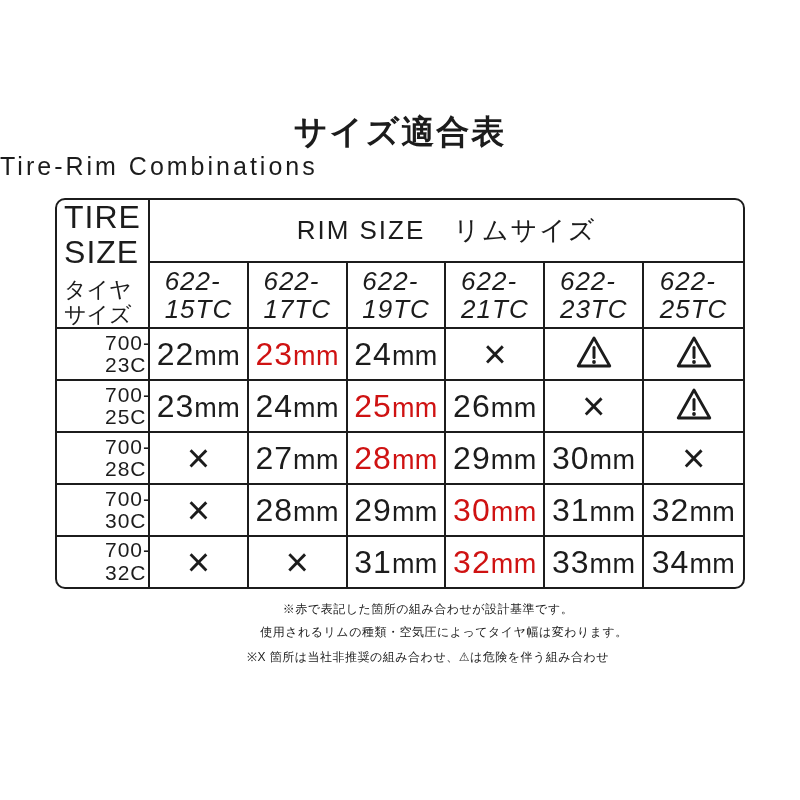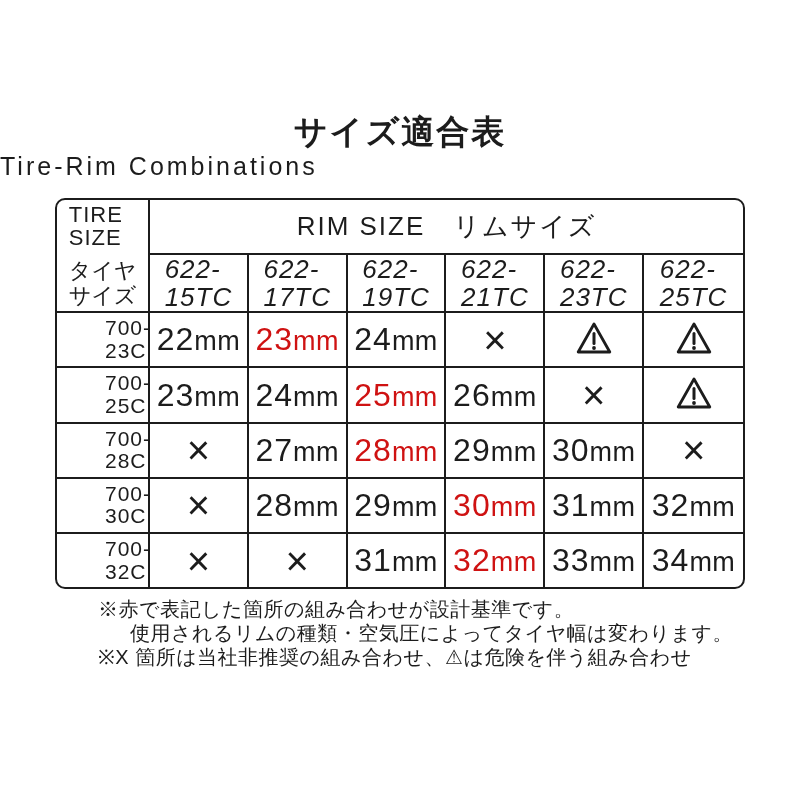--- a/index.html
+++ b/index.html
@@ -30,35 +30,35 @@
   }
   .grid th, .grid td {
     padding:0; text-align:center; vertical-align:middle; font-weight:400;
     border-right:2px solid var(--ink); border-bottom:2px solid var(--ink);
   }
   .grid tr > *:last-child { border-right:0; }
   .grid tr:last-child > td { border-bottom:0; }
   tr.hdr1 { height:55px; }
   tr.hdr2 { height:58px;font-style:italic; }
   .cornerwrap { display:inline-block; text-align:left; }
-  .corner-en { font-size:22px; line-height:1.08; letter-spacing:1px; }
+  .corner-en { font-size:32px; line-height:1.08; letter-spacing:1px; }
   .corner-ja { font-size:22px; line-height:1.12; margin-top:9px; }
   .rimhdr { font-size:26px; letter-spacing:2px; }
   .lbl { display:inline-block; text-align:left; font-size:26px; line-height:1.08; letter-spacing:1px; }
   .rowlbl .lbl { font-size:21px;margin-left:48px; }
   .num { font-size:32px; letter-spacing:1px; }
   .unit { font-size:27px; letter-spacing:0.5px; }
   td.red { color:var(--red); }
   .xmark { font-size:40px; line-height:1; font-weight:400; }
   .warn-icon { display:inline-block; line-height:0; }
   .notes {
     position:absolute; top:597px; left:98px; width:660px;
-    font-size:20px; line-height:24px; letter-spacing:0.5px;
+    font-size:12px; line-height:24px; letter-spacing:0.5px;text-align:center;
   }
-  .note.indent { padding-left:32px; }
+  .note.indent { padding-left:32px;font-family:Liberation Mono, monospace; }
 </style>
 </head>
 <body>
 
 <div class="title">サイズ適合表</div>
 <div class="subtitle">Tire-Rim Combinations</div>
 
 <div class="table-wrap">
   <table class="grid">
     <colgroup>

